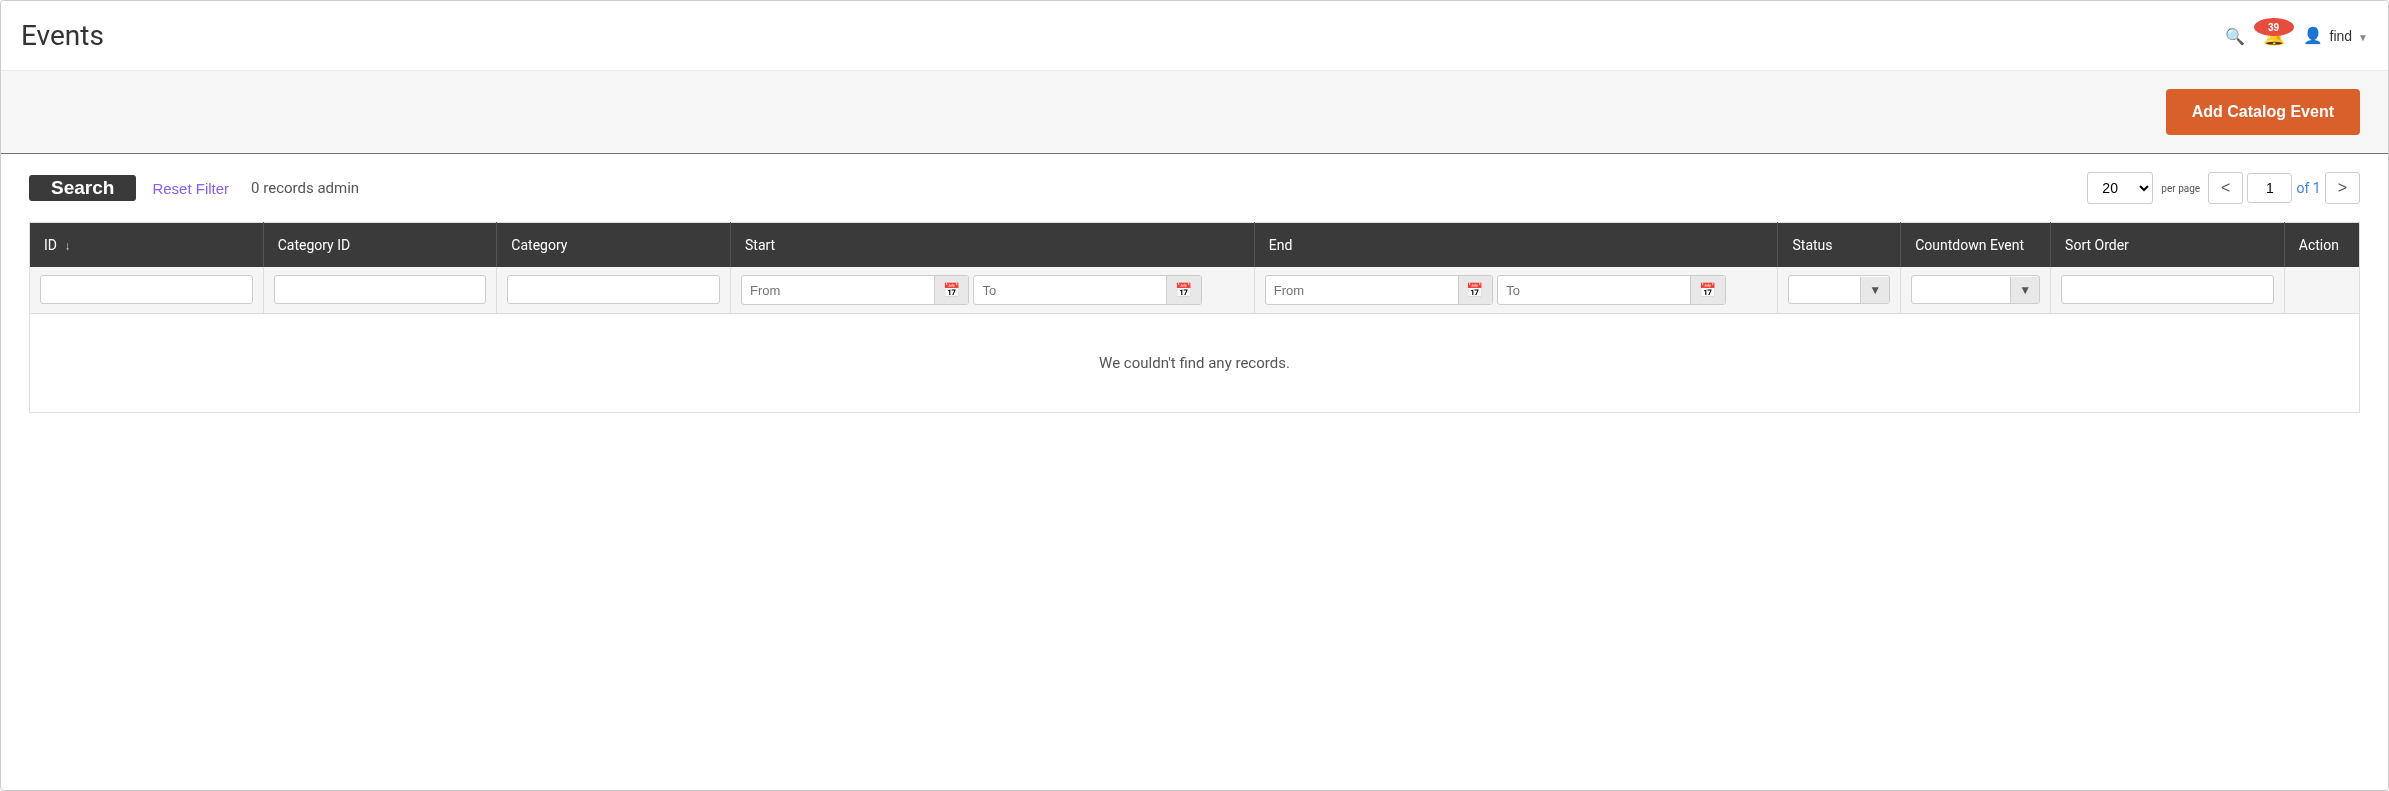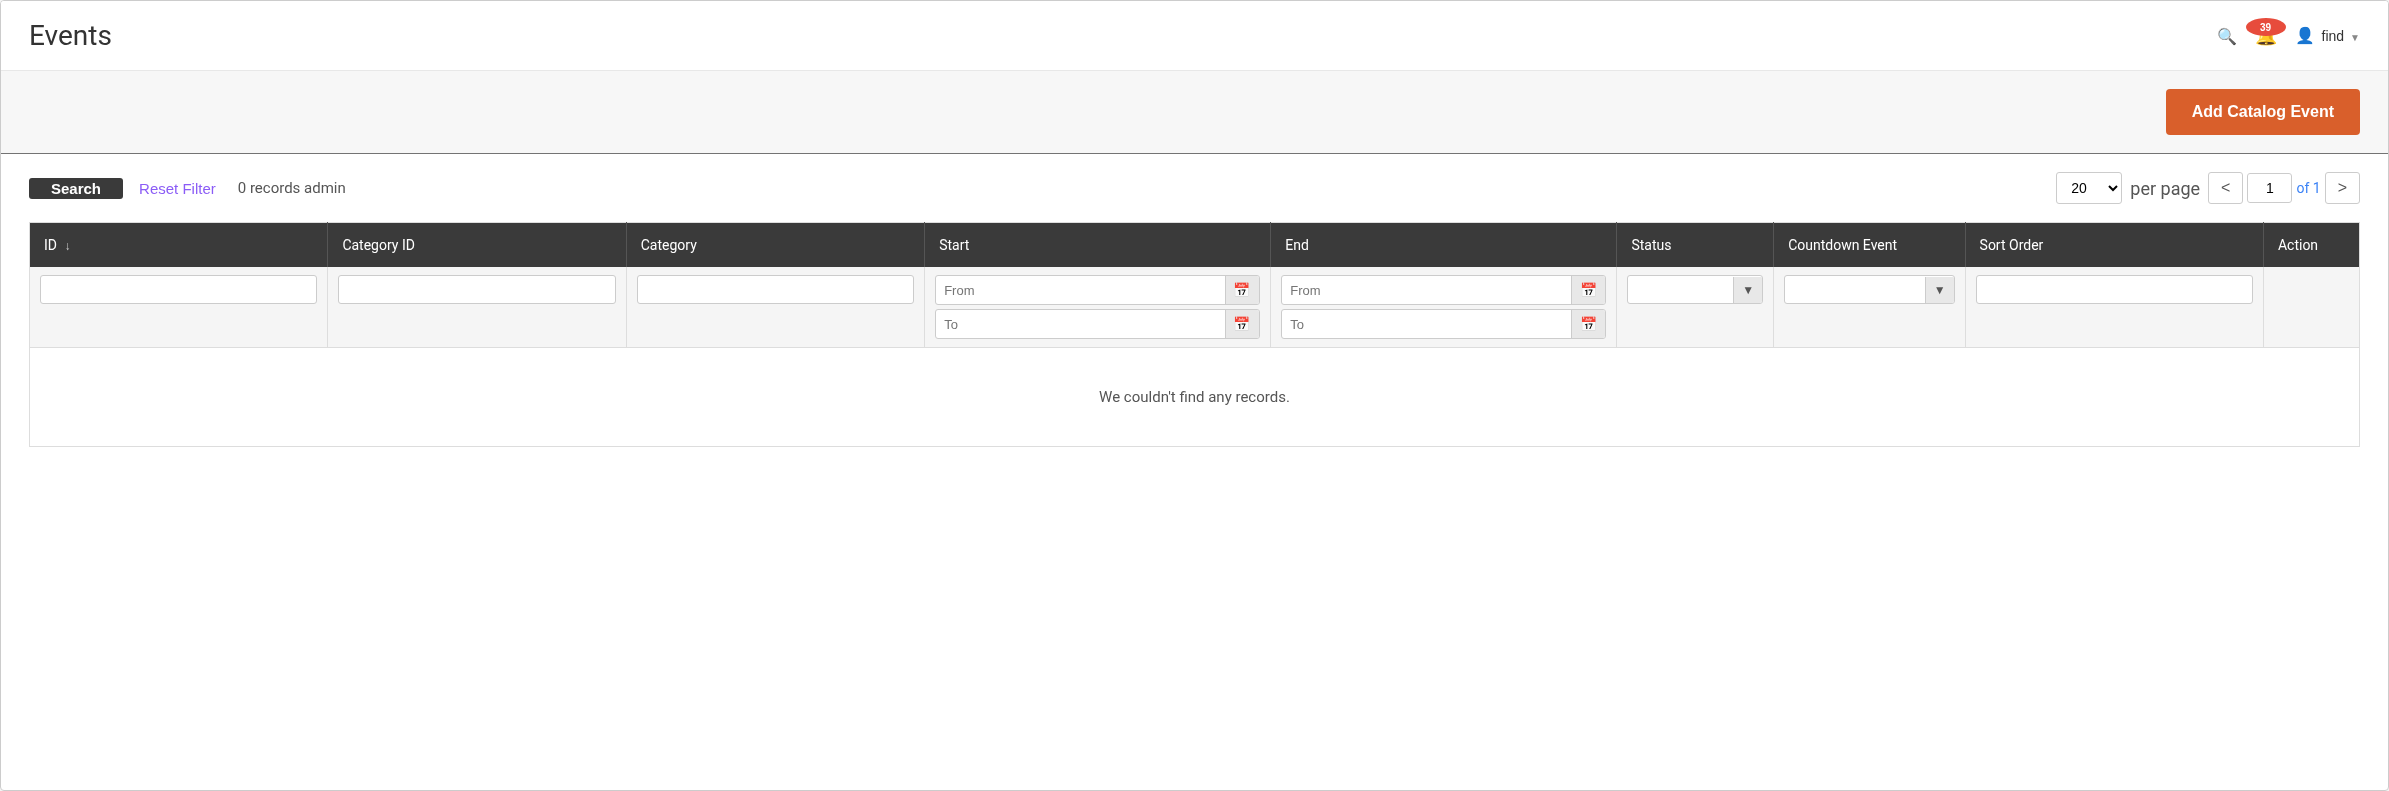--- a/index.html
+++ b/index.html
@@ -15,21 +15,21 @@
       background: #fff;
       border: 1px solid #ccc;
       border-radius: 4px;
       overflow: hidden;
     }
     
     .header {
       display: flex;
       align-items: center;
       justify-content: space-between;
-      padding: 18px 28px;
+      padding: 18px 20px;
       background: #fff;
       border-bottom: 1px solid #e8e8e8;
     }
     .header-title {
       font-size: 28px;
       font-weight: 400;
       color: #333;
     }
     .header-actions {
       display: flex;
@@ -104,21 +104,21 @@
       gap: 16px;
       padding: 18px 28px;
       background: #fff;
       flex-wrap: wrap;
     }
     .search-btn {
       background: #3a3a3a;
       color: #fff;
       border: none;
       padding: 2px 22px;
-      font-size: 15px;
+      font-size: 19px;
       font-weight: 600;
       border-radius: 3px;
       cursor: pointer;
     }
     .reset-filter-link {
       color: #8b5cf6;
       text-decoration: none;
       font-size: 15px;
       cursor: pointer;
       background: none;
@@ -141,21 +141,21 @@
       gap: 4px;
     }
     .per-page-select select {
       padding: 6px 10px;
       border: 1px solid #ccc;
       border-radius: 3px;
       font-size: 14px;
       background: #fff;
     }
     .per-page-label {
-      font-size: 18px;
+      font-size: 10px;
       color: #555;
     }
     .page-nav {
       display: flex;
       align-items: center;
       gap: 4px;
     }
     .page-nav-btn {
       background: #fff;
       border: 1px solid #ccc;
@@ -215,22 +215,23 @@
     .filter-input {
       width: 100%;
       padding: 6px 8px;
       border: 1px solid #ccc;
       border-radius: 3px;
       font-size: 13px;
       background: #fff;
     }
     .date-filter-group {
       display: flex;
-      flex-direction: column;
+      flex-direction: row;
       gap: 4px;
+      align-items: center;
     }
     .date-input-wrapper {
       display: flex;
       align-items: center;
       border: 1px solid #ccc;
       border-radius: 3px;
       background: #fff;
       overflow: hidden;
     }
     .date-input-wrapper input {

